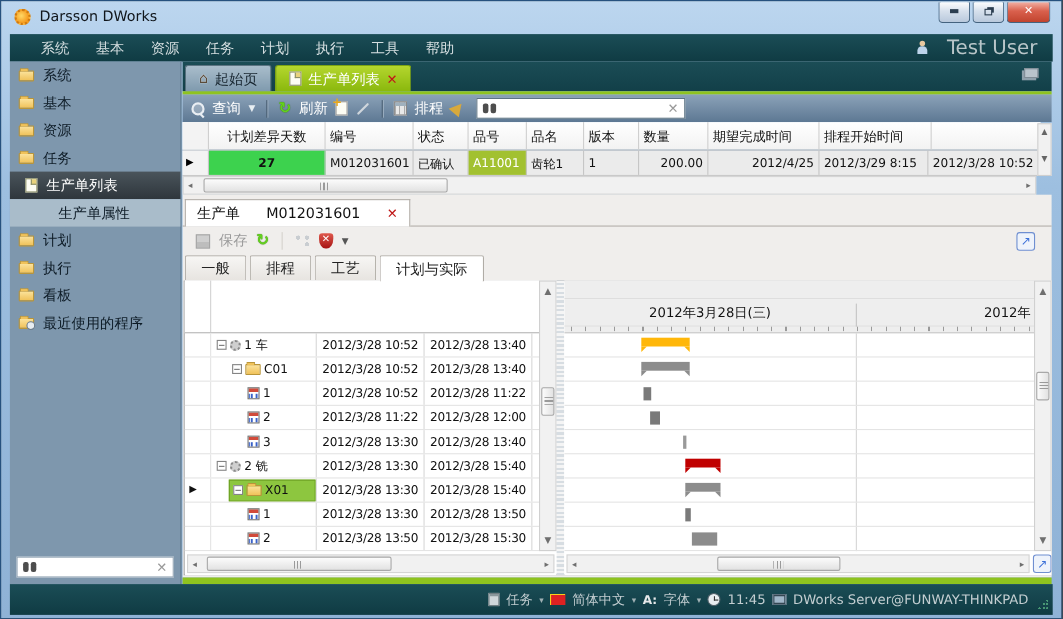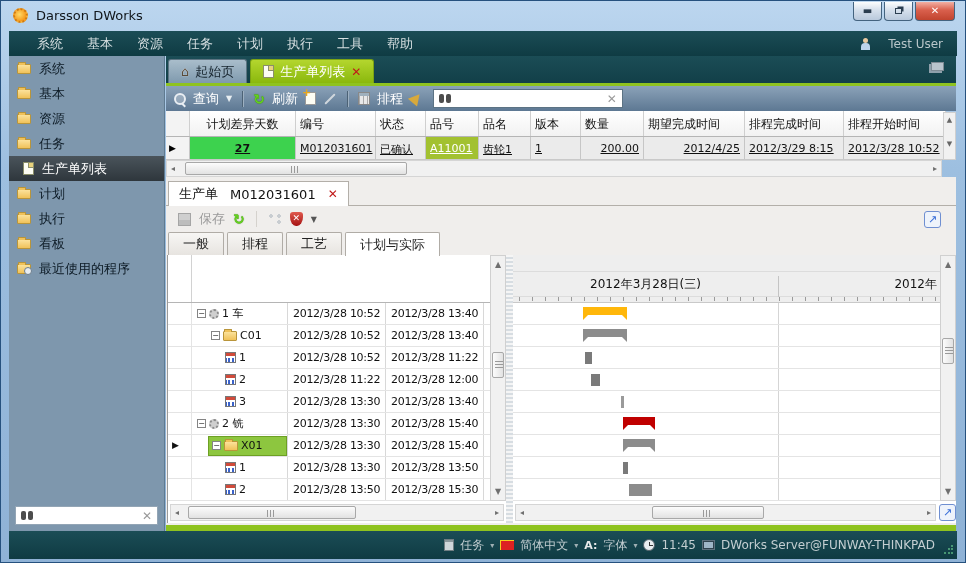--- a/index.html
+++ b/index.html
@@ -24,22 +24,22 @@
   .winbtn.close{ width:40px; background:linear-gradient(#f2b0a3,#d9604d 45%,#c1442f);
     color:#fff; font-weight:bold; }
   .restore-glyph{ display:inline-block; width:7px; height:6px; border:1px solid #2c3e50;
     box-shadow:2px -2px 0 -0.5px #2c3e50; margin-top:6px; }
 
   
   .menubar{ position:absolute; top:30px; left:8px; right:8px; height:25px;
     background:linear-gradient(#1b4d56,#0f3b43); display:flex; align-items:center; }
   .menu-items{ display:flex; margin-left:16px; }
   .menu-item{ color:#d6dfe1; font-size:13px; padding:3px 12px; cursor:default; }
-  .menu-user{ margin-left:auto; margin-right:14px; display:flex; align-items:flex-end; gap:17px;
-    color:#b9c6c9; font-size:12px; }
+  .menu-user{ margin-left:auto; margin-right:14px; display:flex; align-items:center; gap:17px;
+    color:#b9c6c9; font-size:18px; }
   .person-icon{ position:relative; width:11px; height:13px; }
   .person-icon::before{ content:""; position:absolute; left:3px; top:0; width:5px; height:5px;
     border-radius:50%; background:#e8c9a0; }
   .person-icon::after{ content:""; position:absolute; left:1px; top:5px; width:9px; height:7px;
     border-radius:4px 4px 0 0; background:#bcd3ea; }
 
   
   .sidebar{ position:absolute; top:55px; left:8px; width:156px; bottom:31px;
     background:#7e97ad; border-right:1px solid #5f7astroke; border-right:1px solid #5f7a90; }
   .side-header{ height:26px; display:flex; align-items:center; padding:0 6px;
@@ -115,40 +115,40 @@
 
   
   .grid-header{ position:absolute; top:110px; left:165px; width:780px; height:26px; display:flex;
     background:linear-gradient(#ffffff,#f2f2f2); border-bottom:1px solid #b5b5b5; }
   .gh-cell{ font-size:12px; color:#111; border-right:1px solid #cfcfcf; padding:5px 4px 0 4px;
     white-space:nowrap; overflow:hidden; }
   .gh-marker{ width:24px; border-right:1px solid #cfcfcf; background:#f3f3f3; }
   .grid-row{ position:absolute; top:136px; left:165px; width:780px; height:23px; display:flex;
     background:#ebebeb; border-bottom:1px solid #c9c9c9; }
   .gr-cell{ font-size:11px; color:#111; border-right:1px solid #c6c6c6; padding:5px 4px 0 4px;
-    white-space:nowrap; overflow:hidden;text-decoration:underline; }
+    white-space:nowrap; overflow:hidden; }
   .gr-marker{ width:24px; border-right:1px solid #c6c6c6; background:#f3f3f3;
     font-size:9px; color:#000; padding:6px 0 0 3px; }
   .cell-green{ background:#3dd24e; text-align:center; font-weight:bold; }
   .cell-olive{ background:#a2c130; color:#fff; }
   .grid-vscroll{ position:absolute; top:111px; right:9px; width:13px; height:48px;
     background:#f1f1f1; border:1px solid #cfcfcf; font-size:7px; color:#666; text-align:center; }
   .grid-hscroll{ position:absolute; top:159px; left:165px; width:776px; height:17px;
     background:#f1f1f1; border:1px solid #d5d5d5; }
 
   .hthumb{ position:absolute; top:1px; height:13px; background:linear-gradient(#fcfcfc,#e2e2e2);
     border:1px solid #a8a8a8; border-radius:2px; }
   .hthumb::after{ content:""; position:absolute; left:50%; top:3px; width:9px; height:7px;
     margin-left:-5px; background:repeating-linear-gradient(90deg,#9a9a9a 0 1px,transparent 1px 3px); }
   .sb-arrow{ position:absolute; font-size:8px; color:#6f6f6f; line-height:15px; }
 
   
   .detail-bg{ position:absolute; top:176px; left:165px; right:9px; bottom:37px; background:#f0eeec; }
   .doc-tab{ position:absolute; top:180px; left:167px; height:25px; display:flex; align-items:center;
-    gap:12px; padding:0 10px; background:#fff; border:1px solid #b3afa9; border-bottom:none;
+    gap:24px; padding:0 10px; background:#fff; border:1px solid #b3afa9; border-bottom:none;
     font-size:13px; color:#111; }
   .doc-tab .x{ color:#c01818; font-weight:bold; font-size:12px; }
   .doc-tab-line{ position:absolute; top:204px; left:165px; right:9px; height:1px; background:#b3afa9; }
 
   .detail-toolbar{ position:absolute; top:205px; left:165px; right:9px; height:26px;
     display:flex; align-items:center; gap:8px; padding:0 12px; font-size:13px; color:#9a9a9a; }
   .floppy-icon{ width:13px; height:13px; background:#cfcfcf; border:1px solid #a5a5a5;
     box-shadow:inset 0 -5px 0 #bdbdbd; }
   .flow-icon{ width:14px; height:12px;
     background:radial-gradient(circle 2px at 3px 3px,#c9cdd1 95%,transparent),
@@ -303,20 +303,23 @@
           <span class="lbl">资源</span>
         </div>
         <div class="side-item">
           <span class="folder-icon"></span>
           <span class="lbl">任务</span>
         </div>
         <div class="side-item selected">
           <span class="page-icon"></span>
           <span class="lbl">生产单列表</span>
         </div>
+        <div class="side-item sub">
+          <span class="lbl">生产单属性</span>
+        </div>
         <div class="side-item">
           <span class="folder-icon"></span>
           <span class="lbl">计划</span>
         </div>
         <div class="side-item">
           <span class="folder-icon"></span>
           <span class="lbl">执行</span>
         </div>
         <div class="side-item">
           <span class="folder-icon"></span>
@@ -371,21 +374,20 @@
   <div class="grid-header" id="grid-header">
     <div class="gh-marker"></div>
   <div class="gh-cell" style="width:106px; text-align:center">计划差异天数</div>
       <div class="gh-cell" style="width:80px; text-align:left">编号</div>
       <div class="gh-cell" style="width:50px; text-align:left">状态</div>
       <div class="gh-cell" style="width:53px; text-align:left">品号</div>
       <div class="gh-cell" style="width:52px; text-align:left">品名</div>
       <div class="gh-cell" style="width:50px; text-align:left">版本</div>
       <div class="gh-cell" style="width:63px; text-align:left">数量</div>
       <div class="gh-cell" style="width:101px; text-align:left">期望完成时间</div>
-      <div class="gh-cell" style="width:99px; text-align:left">排程完成时间</div>
       <div class="gh-cell" style="width:102px; text-align:left">排程开始时间</div>
     </div>
   <div class="grid-row" id="grid-row">
     <div class="gr-marker">▶</div>
   <div class="gr-cell cell-green" style="width:106px; text-align:center">27</div>
       <div class="gr-cell" style="width:80px; text-align:left">M012031601</div>
       <div class="gr-cell" style="width:50px; text-align:left">已确认</div>
       <div class="gr-cell cell-olive" style="width:53px; text-align:left">A11001</div>
       <div class="gr-cell" style="width:52px; text-align:left">齿轮1</div>
       <div class="gr-cell" style="width:50px; text-align:left">1</div>

